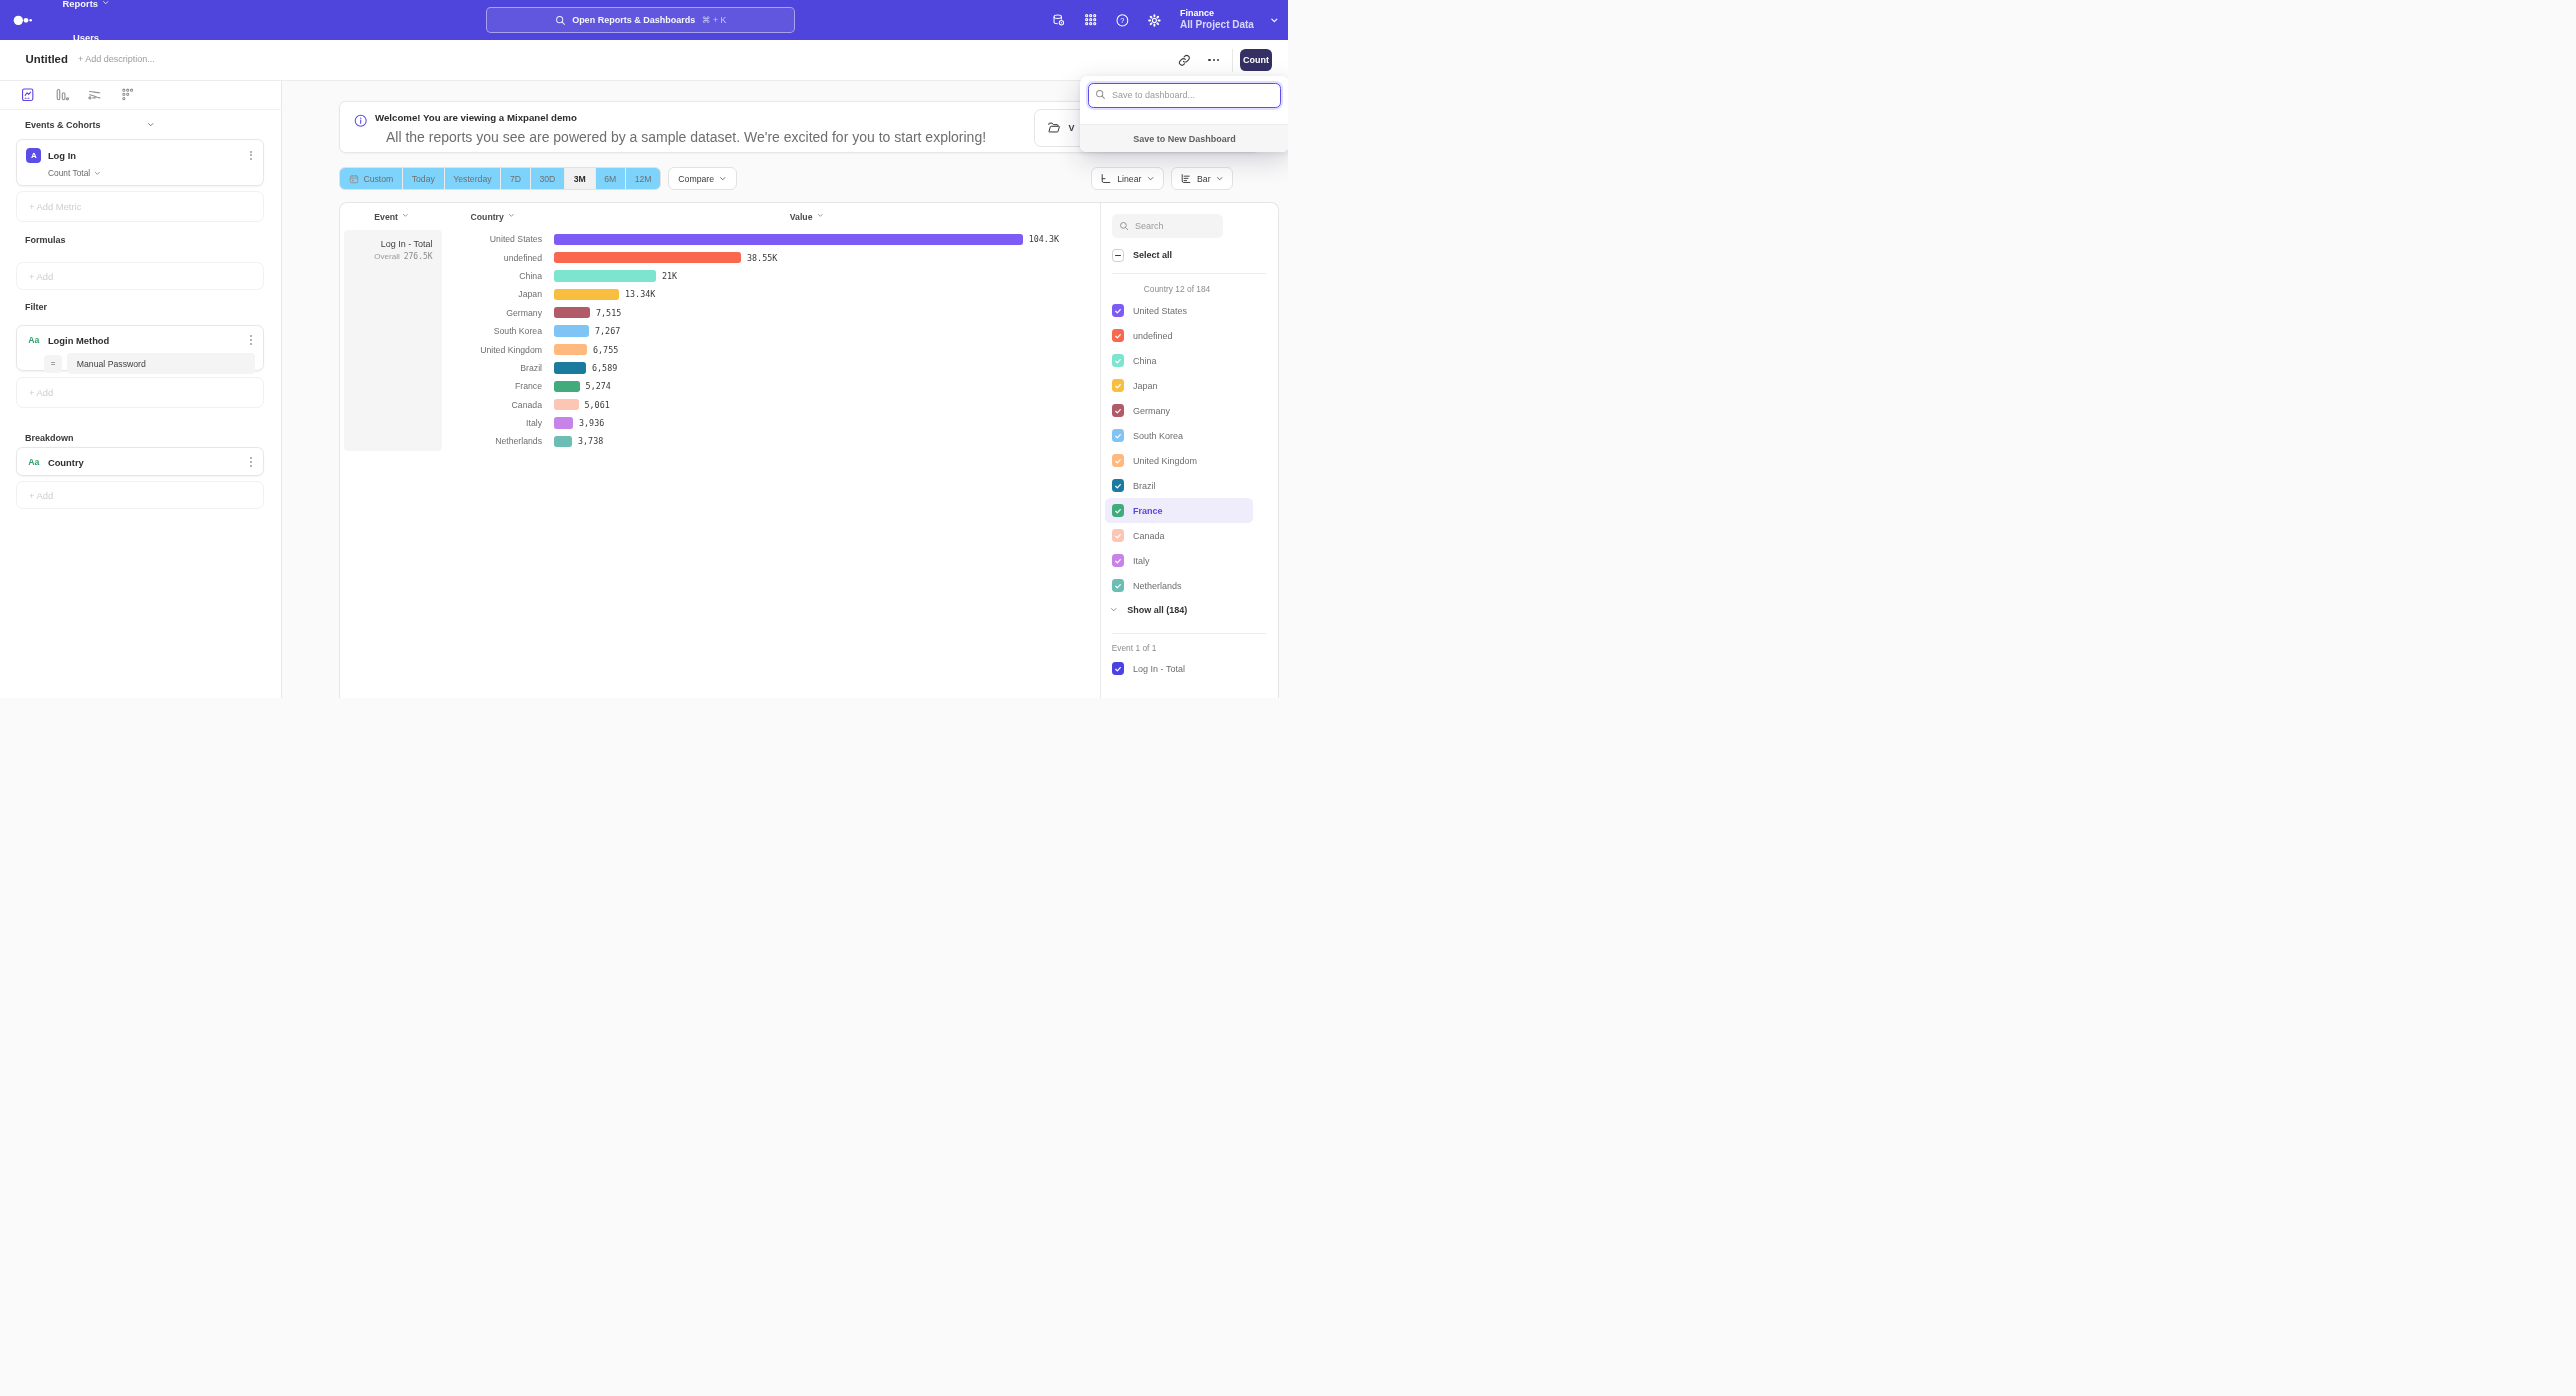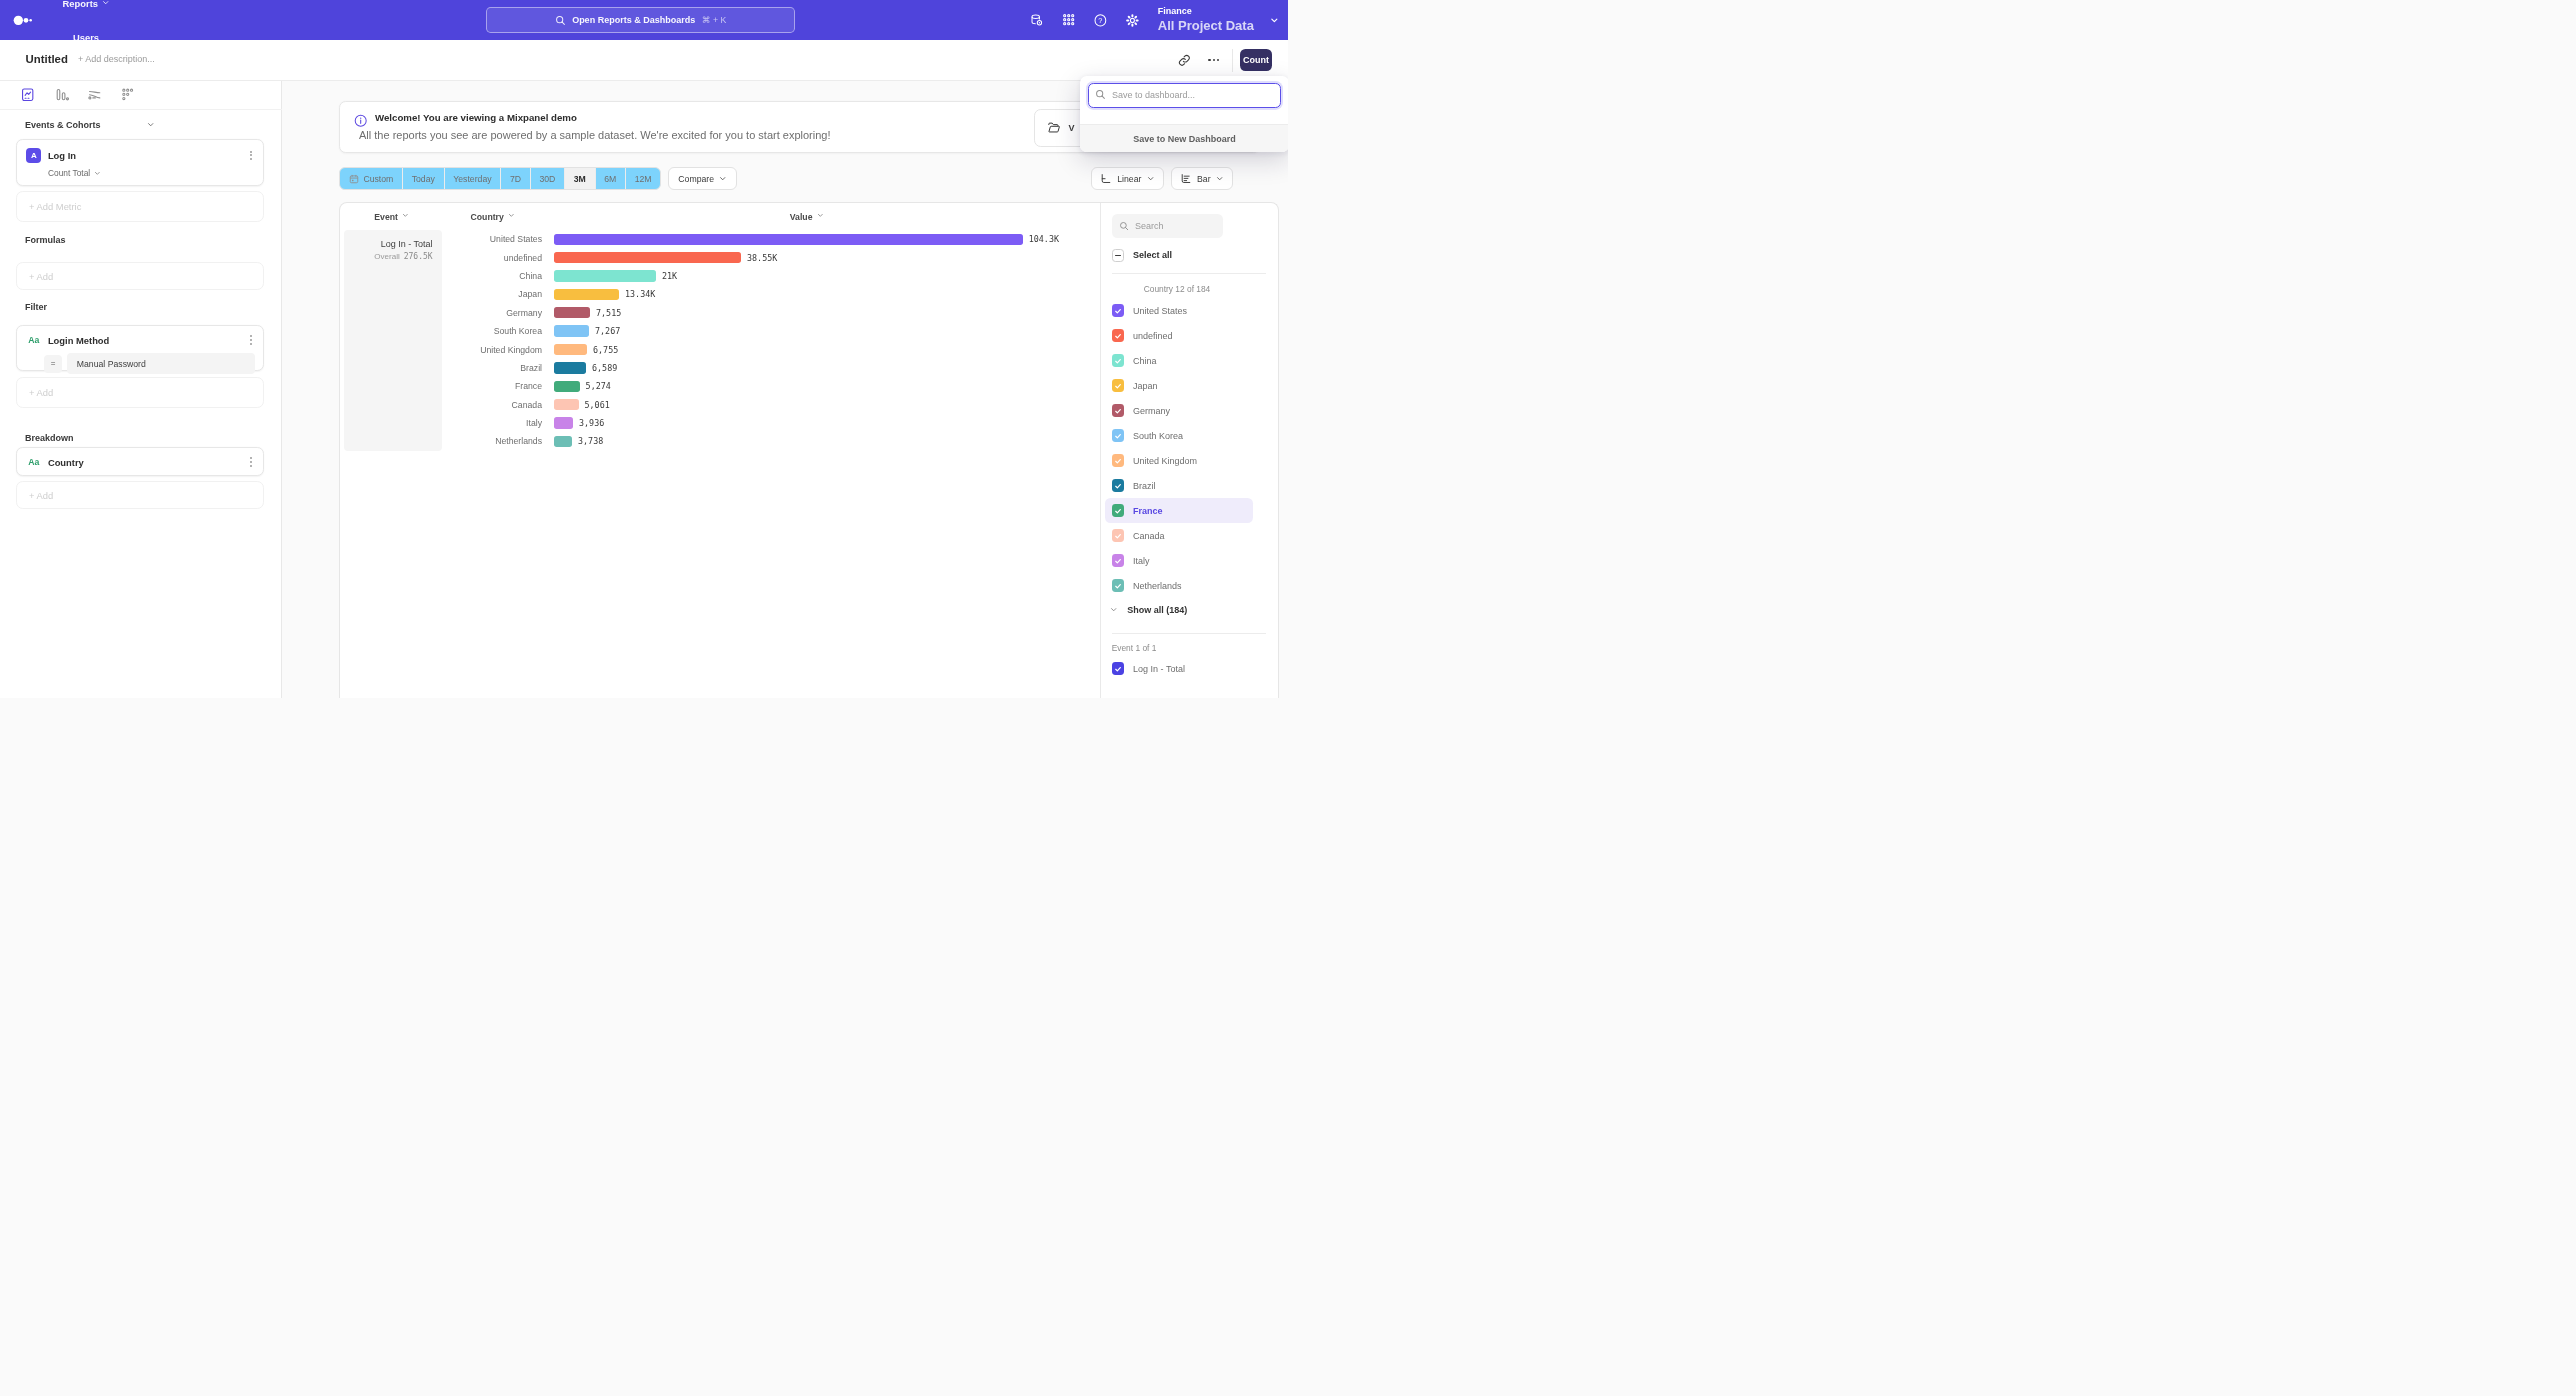--- a/index.html
+++ b/index.html
@@ -12,21 +12,21 @@
   .topnav { position:absolute; left:0; top:0; width:1288px; height:40px; background:#4F44DB; display:flex; align-items:center; z-index:40; }
   .logo { margin-left:13.4px; display:flex; align-items:center; gap:2.7px; }
   .nav-items { display:flex; align-items:center; margin-left:25.5px; gap:23px;flex-direction:column; }
   .nav-item { display:flex; align-items:center; gap:4px; color:rgba(255,255,255,.95); font-size:9.4px; font-weight:600; cursor:pointer; }
   .nav-search { position:absolute; left:486px; top:7.4px; width:309px; height:25.5px; border:0.7px solid rgba(255,255,255,.45); background:rgba(255,255,255,.10); border-radius:4.7px; display:flex; align-items:center; justify-content:center; gap:6.7px; color:rgba(255,255,255,.95); }
   .nav-search .ph { font-size:9px; font-weight:600; }
   .nav-search .sc { font-size:8.7px; color:rgba(255,255,255,.65); }
   .nav-right { position:absolute; right:9.4px; top:0; height:40px; display:flex; align-items:center; gap:16px; }
   .proj { line-height:1.25; margin-left:1.3px; }
   .proj .p1 { color:#fff; font-size:9px; font-weight:700; }
-  .proj .p2 { color:rgba(255,255,255,.78); font-size:13px; font-weight:600; }
+  .proj .p2 { color:rgba(255,255,255,.78); font-size:10px; font-weight:600; }
 
   
   .reporthead { position:absolute; left:0; top:40px; width:1288px; height:41px; background:#fff; border-bottom:0.7px solid #ECECEC; z-index:5; }
   .rh-title { position:absolute; left:25.5px; top:12.7px; font-size:11.4px; font-weight:700; color:#2b2b2b; }
   .rh-desc { position:absolute; left:78px; top:14px; font-size:9px; color:#9b9b9b; }
   .rh-link { position:absolute; left:1175px; top:10.7px; width:19px; height:19px; display:flex; align-items:center; justify-content:center; cursor:pointer; }
   .rh-dots { position:absolute; left:1203px; top:10.7px; width:21.5px; height:19px; display:flex; align-items:center; justify-content:center; gap:2px; cursor:pointer; }
   .rh-dots i { width:2.3px; height:2.3px; border-radius:50%; background:#3c3c3c; }
   .rh-sep { position:absolute; left:1232px; top:8.7px; width:0.7px; height:23px; background:#E8E8E8; }
   .save-btn { position:absolute; left:1240px; top:9.4px; width:32px; height:21.5px; background:#353063; color:#fff; border-radius:5.4px; font-size:9px; font-weight:700; display:flex; align-items:center; justify-content:center; cursor:pointer; }
@@ -45,21 +45,21 @@
   .kebab i { width:2px; height:2px; border-radius:50%; background:#9a9a9a; }
   .card-sub { padding:5.4px 8px 8px 31px; font-size:8.4px; color:#6b6b6b; display:flex; align-items:center; gap:4px; cursor:pointer; }
   .ghost { position:absolute; left:16px; width:248px; border:0.7px solid #F1F1F1; border-radius:6.7px; color:#CECECE; font-size:9.4px; font-weight:500; display:flex; align-items:center; padding-left:12px; cursor:pointer; }
   .filter-line { display:flex; align-items:center; gap:5.4px; padding:6px 8px 8px 27px; }
   .op-chip { width:18px; height:18px; background:#F4F4F4; border-radius:4px; font-size:8px; color:#555; display:flex; align-items:center; justify-content:center; cursor:pointer; }
   .val-field { flex:1; height:21px; background:#F4F4F4; border-radius:4px; display:flex; align-items:center; padding-left:9.4px; font-size:8.7px; color:#3f3f3f; cursor:pointer; }
 
   
   .banner { position:absolute; left:339px; top:101px; width:921px; height:52px; background:#fff; border:0.7px solid #E7E7E7; border-radius:6.7px; box-shadow:0 0.7px 2px rgba(0,0,0,.04); z-index:3; }
   .bn-title { position:absolute; left:35px; top:10px; font-size:9.7px; font-weight:700; color:#2d2d2d; }
-  .bn-sub { position:absolute; left:19px; top:27px; font-size:11px; color:#6e6e6e; }
+  .bn-sub { position:absolute; left:46px; top:27px; font-size:14px; color:#6e6e6e; }
   .bn-info { position:absolute; left:14px; top:12px; }
   .bn-view { position:absolute; left:694px; top:6.7px; width:134px; height:38px; background:#fff; border:0.7px solid #E5E5E5; border-radius:6.7px; display:flex; align-items:center; gap:8px; padding-left:12px; font-size:9px; font-weight:600; color:#3d3d3d; cursor:pointer; }
 
   
   .toolbar { position:absolute; left:339px; top:167px; width:940px; height:23px; display:flex; align-items:center; z-index:3; }
   .segwrap { display:flex; height:23px; background:#7dd3fc; border:0.7px solid #E2E2E2; border-radius:6px; overflow:hidden; }
   .seg { display:flex; align-items:center; gap:4.7px; padding:0 8.7px; font-size:8.7px; color:#6f6f6f; border-right:0.7px solid #ECECEC; cursor:pointer; }
   .seg:last-child { border-right:none; }
   .seg.on { background:#F1F1F1; color:#2c2c2c; font-weight:600; }
   .cmp { margin-left:6.7px; height:23px; background:#fff; border:0.7px solid #E2E2E2; border-radius:6px; display:flex; align-items:center; gap:5.4px; padding:0 9.4px; font-size:8.7px; color:#3a3a3a; font-weight:500; cursor:pointer; }

